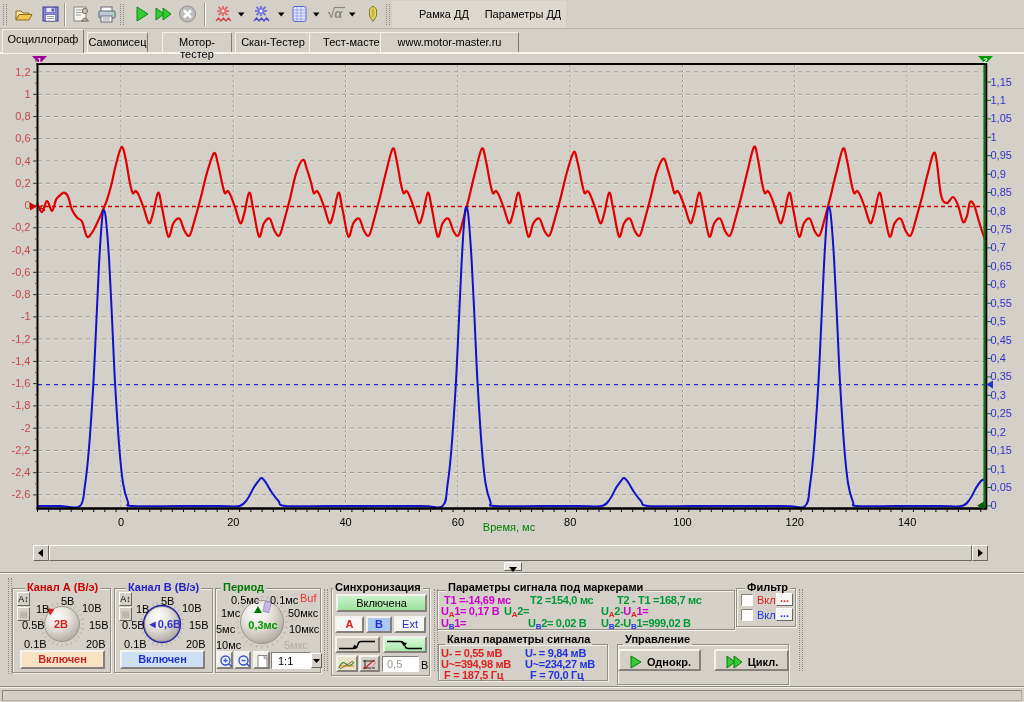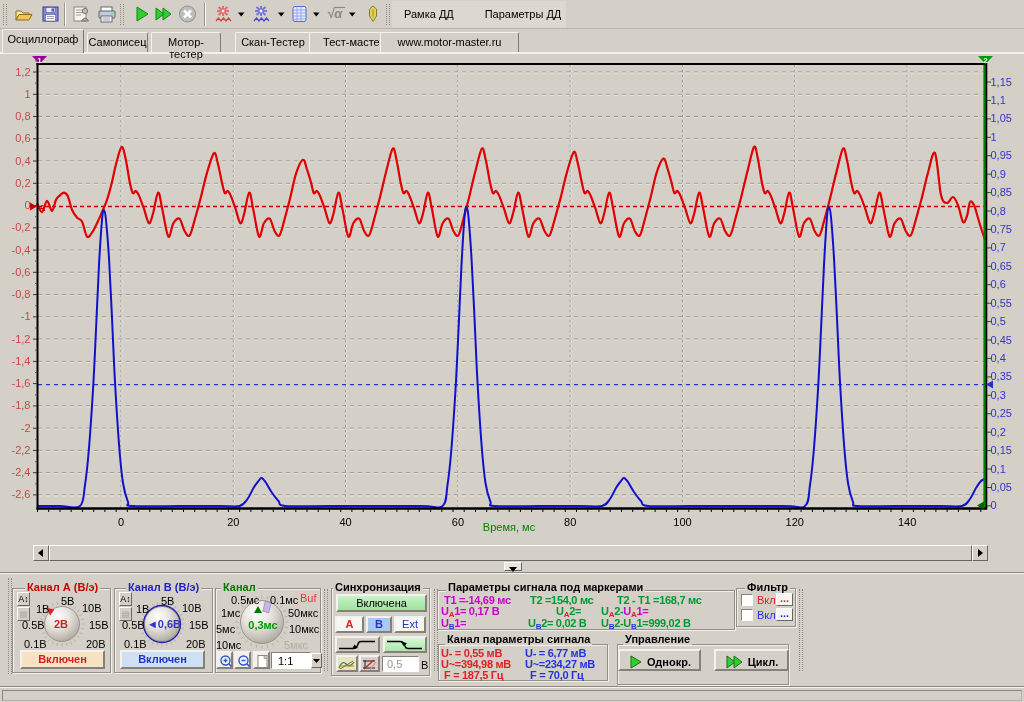--- a/index.html
+++ b/index.html
@@ -116,25 +116,25 @@
     <text x="3" y="14" font-size="13" fill="#8a8a85" font-weight="bold" font-style="italic">√α</text>
     <line x1="10" y1="3.5" x2="21" y2="3.5" stroke="#8a8a85" stroke-width="1.2"></line>
   </svg>
 <svg class="abs" style="left:348px;top:11px" width="8" height="8" viewBox="0 0 8 8">
     <polygon points="1,1.5 7.5,1.5 4.2,5.5" fill="#000"></polygon>
   </svg>
 <svg class="abs" style="left:363px;top:4px" width="22" height="20" viewBox="0 0 22 20">
     <path d="M10 2 L13.5 5 L13.5 12 L10 17.5 L6.5 12 L6.5 5 Z" fill="#e0d060" stroke="#8a7d20"></path>
     <line x1="10" y1="5" x2="10" y2="13" stroke="#b0a030" stroke-width="1.2"></line>
   </svg>
-<div class="abs" style="left:404px;top:8px;width:80px;">Рамка ДД</div>
+<div class="abs" style="left:404px;top:8px;width:80px;text-align:center">Рамка ДД</div>
 <div class="abs" style="left:478px;top:8px;width:90px;text-align:center">Параметры ДД</div>
 <div class="abs" style="left:0;top:52px;width:1024px;height:2px;background:#f4f2ee"></div>
 <div class="tab" style="left:87px;width:61px">Самописец</div>
-<div class="tab" style="left:151px;width:70px">Мотор-тестер</div>
+<div class="tab" style="left:162px;width:70px">Мотор-тестер</div>
 <div class="tab" style="left:235px;width:76px">Скан-Тестер</div>
 <div class="tab" style="left:309px;width:91px">Тест-мастер</div>
 <div class="tab" style="left:380px;width:139px">www.motor-master.ru</div>
 <div class="tab" style="left:2px;width:82px;top:29px;height:24px;z-index:3;font-weight:normal">Осциллограф</div>
 <svg class="abs" style="left:0;top:0" width="1024" height="545" viewBox="0 0 1024 545">
     <line x1="38" y1="72.0" x2="984" y2="72.0" class="g"></line>
 <line x1="38" y1="73.0" x2="984" y2="73.0" class="gw"></line>
 <line x1="38" y1="94.3" x2="984" y2="94.3" class="g"></line>
 <line x1="38" y1="95.3" x2="984" y2="95.3" class="gw"></line>
 <line x1="38" y1="116.5" x2="984" y2="116.5" class="g"></line>
@@ -425,21 +425,21 @@
 <div class="abs group" style="left:12px;top:588px;width:99px;height:85px"></div>
 <div class="abs group" style="left:114px;top:588px;width:99px;height:85px"></div>
 <div class="abs group" style="left:215px;top:588px;width:106px;height:85px"></div>
 <div class="abs group" style="left:331px;top:588px;width:99px;height:88px"></div>
 <div class="abs group" style="left:437px;top:590px;width:298px;height:40px"></div>
 <div class="abs group" style="left:438px;top:644px;width:170px;height:37px"></div>
 <div class="abs group" style="left:617px;top:644px;width:172px;height:41px"></div>
 <div class="abs group" style="left:736px;top:588px;width:60px;height:39px"></div>
 <div class="gtitle" style="left:25px;top:582px;color:#cc0000">Канал А (В/э)</div>
 <div class="gtitle" style="left:126px;top:582px;color:#2222cc">Канал В (В/э)</div>
-<div class="gtitle" style="left:221px;top:582px;color:#007700">Канал</div>
+<div class="gtitle" style="left:221px;top:582px;color:#007700">Период</div>
 <div class="gtitle" style="left:333px;top:582px;color:#000">Синхронизация</div>
 <div class="gtitle" style="left:446px;top:582px;color:#000">Параметры сигнала под маркерами</div>
 <div class="gtitle" style="left:445px;top:634px;color:#000">Канал параметры сигнала</div>
 <div class="gtitle" style="left:623px;top:634px;color:#000">Управление</div>
 <div class="gtitle" style="left:745px;top:582px;color:#000">Фильтр</div>
 <svg class="abs" style="left:0;top:574px" width="1024" height="128" viewBox="0 574 1024 128">
     <defs>
       <radialGradient id="kb62" cx="0.38" cy="0.3" r="0.8">
         <stop offset="0" stop-color="#ffffff"></stop>
         <stop offset="0.4" stop-color="#e8e5de"></stop>
@@ -627,29 +627,29 @@
       <path d="M2 3 L14 3 M2 10 L14 10 M4 2 L4 11" stroke="#222" stroke-width="1"></path>
       <path d="M3 11 L13 2" stroke="#cc2222" stroke-width="1.3"></path>
       <path d="M9 12 L15 4" stroke="#dd88aa" stroke-width="1.2"></path>
     </svg></div>
 <div class="abs sunken" style="left:382px;top:656px;width:37px;height:16px;background:#fff;color:#9a968e;padding:1px 0 0 4px">0,5</div>
 <div class="abs" style="left:421px;top:659px">В</div>
 <div class="ptext" style="left:444px;top:594px;color:#cc00cc">T1 =-14,69 мс</div>
 <div class="ptext" style="left:530px;top:594px;color:#009933">T2 =154,0 мс</div>
 <div class="ptext" style="left:617px;top:594px;color:#009933">T2 - T1 =168,7 мс</div>
 <div class="ptext" style="left:441px;top:605px;color:#cc00cc">U<sub style="color:#dd2222">А</sub>1= 0,17 В</div>
-<div class="ptext" style="left:556px;top:605px;color:#009933">U<sub style="color:#dd2222">А</sub>2=</div>
+<div class="ptext" style="left:504px;top:605px;color:#009933">U<sub style="color:#dd2222">А</sub>2=</div>
 <div class="ptext" style="left:601px;top:605px;color:#009933">U<sub style="color:#dd2222">А</sub>2-<span style="color:#cc00cc">U<sub style="color:#dd2222">А</sub>1=</span></div>
 <div class="ptext" style="left:441px;top:617px;color:#cc00cc">U<sub style="color:#2233dd">В</sub>1=</div>
 <div class="ptext" style="left:528px;top:617px;color:#009933">U<sub style="color:#2233dd">В</sub>2= 0,02 В</div>
 <div class="ptext" style="left:601px;top:617px;color:#009933">U<sub style="color:#2233dd">В</sub>2-U<sub style="color:#2233dd">В</sub>1=999,02 В</div>
 <div class="ptext" style="left:441px;top:647px;color:#dd2222">U- = 0,55 мВ</div>
 <div class="ptext" style="left:441px;top:658px;color:#dd2222">U~=394,98 мВ</div>
 <div class="ptext" style="left:444px;top:669px;color:#dd2222">F = 187,5 Гц</div>
-<div class="ptext" style="left:525px;top:647px;color:#2233dd">U- = 6,77 мВ</div>
+<div class="ptext" style="left:525px;top:647px;color:#2233dd">U- = 9,84 мВ</div>
 <div class="ptext" style="left:525px;top:658px;color:#2233dd">U~=234,27 мВ</div>
 <div class="ptext" style="left:530px;top:669px;color:#2233dd">F = 70,0 Гц</div>
 <div class="abs btn3d" style="left:618px;top:649px;width:83px;height:22px;text-align:center;font-weight:bold;padding-top:3px"><svg width="16" height="16" style="vertical-align:-4px">
       <polygon points="3,2 13,8 3,14" fill="#33cc33" stroke="#0a7a0a"></polygon>
     </svg> Однокр.</div>
 <div class="abs btn3d" style="left:714px;top:649px;width:75px;height:22px;text-align:center;font-weight:bold;padding-top:3px"><svg width="20" height="16" style="vertical-align:-4px">
       <polygon points="2,2 10,8 2,14" fill="#33cc33" stroke="#0a7a0a"></polygon>
       <polygon points="9,2 17,8 9,14" fill="#33cc33" stroke="#0a7a0a"></polygon>
     </svg> Цикл.</div>
 <div class="abs sunken" style="left:741px;top:594px;width:12px;height:12px;background:#fff"></div>

